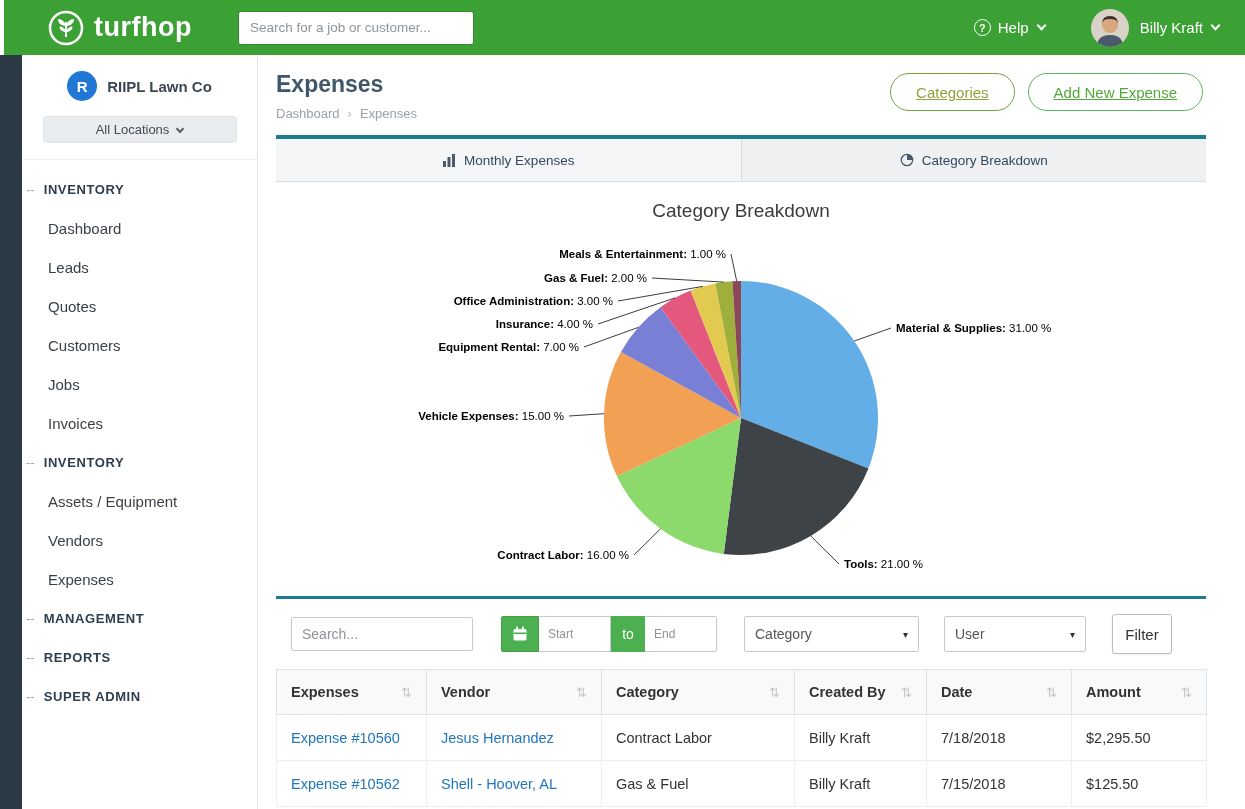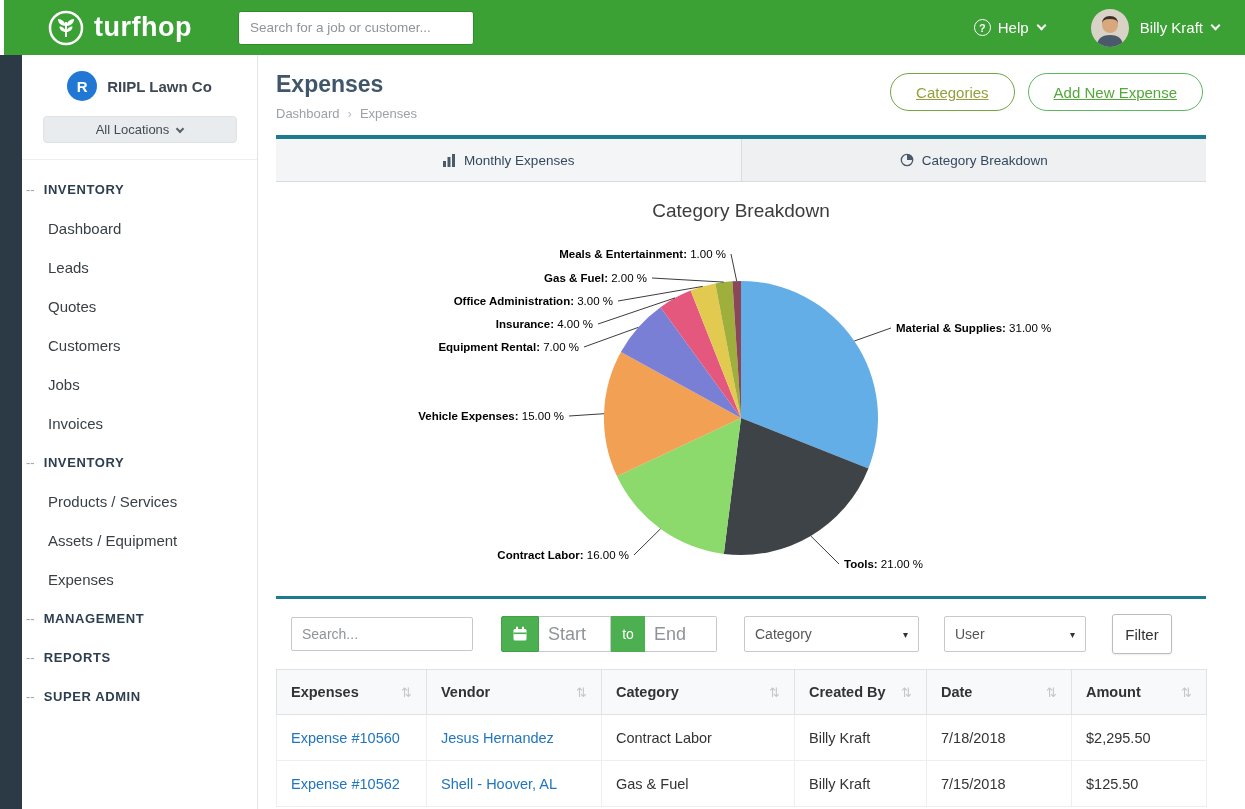--- a/index.html
+++ b/index.html
@@ -75,21 +75,21 @@
   .teal-divider { height:3px; background:#1D7B8F; margin-top:2px; }
 
   .filter-row { display:flex; align-items:center; padding:15px 0 15px 15px; }
   .search-input { width:182px; height:34px; border:1px solid #c6cacd; border-radius:2px; padding:0 10px;
     font-size:14px; font-family:inherit; outline:none; }
   .search-input::placeholder, .date-in::placeholder { color:#8f9499; }
   .date-group { display:flex; align-items:center; margin-left:28px; height:36px; }
   .cal-btn { width:38px; height:36px; background:#4CAF50; border:1px solid #43A047; display:flex;
     align-items:center; justify-content:center; cursor:pointer; border-radius:2px 0 0 2px; padding:0; }
   .date-in { width:72px; height:36px; border:1px solid #c6cacd; border-left:none; padding:0 9px;
-    font-size:18px; font-family:inherit; outline:none; }
+    font-size:12px; font-family:inherit; outline:none; }
   .to-box { height:36px; width:34px; background:#4CAF50; color:#fff; display:flex; align-items:center;
     justify-content:center; font-size:14px; }
   .date-in.end { border-left:none; border-radius:0 2px 2px 0; }
   .select { width:175px; height:36px; border:1px solid #c6cacd; border-radius:2px; margin-left:27px;
     display:flex; align-items:center; justify-content:space-between; padding:0 10px; font-size:14px;
     color:#555; cursor:pointer; background:#fff; }
   .select.user { width:142px; margin-left:25px; }
   .sel-arrow { font-size:10px; color:#333; }
   .filter-btn { margin-left:26px; width:60px; height:40px; background:#fff; border:1px solid #b9bdc1;
     border-radius:3px; font-size:15px; color:#333; cursor:pointer; font-family:inherit;
@@ -161,22 +161,22 @@
         <div class="side-item">Dashboard</div>
         <div class="side-item">Leads</div>
         <div class="side-item">Quotes</div>
         <div class="side-item">Customers</div>
         <div class="side-item">Jobs</div>
         <div class="side-item">Invoices</div>
         <div class="side-sec">
           <span class="dash">--</span>
           <span>INVENTORY</span>
         </div>
-        <div class="side-item">Products / Services</div>
         <div class="side-item">Assets / Equipment</div>
+        <div class="side-item">Vendors</div>
         <div class="side-item">Expenses</div>
         <div class="side-sec">
           <span class="dash">--</span>
           <span>MANAGEMENT</span>
         </div>
         <div class="side-sec">
           <span class="dash">--</span>
           <span>REPORTS</span>
         </div>
         <div class="side-sec">

